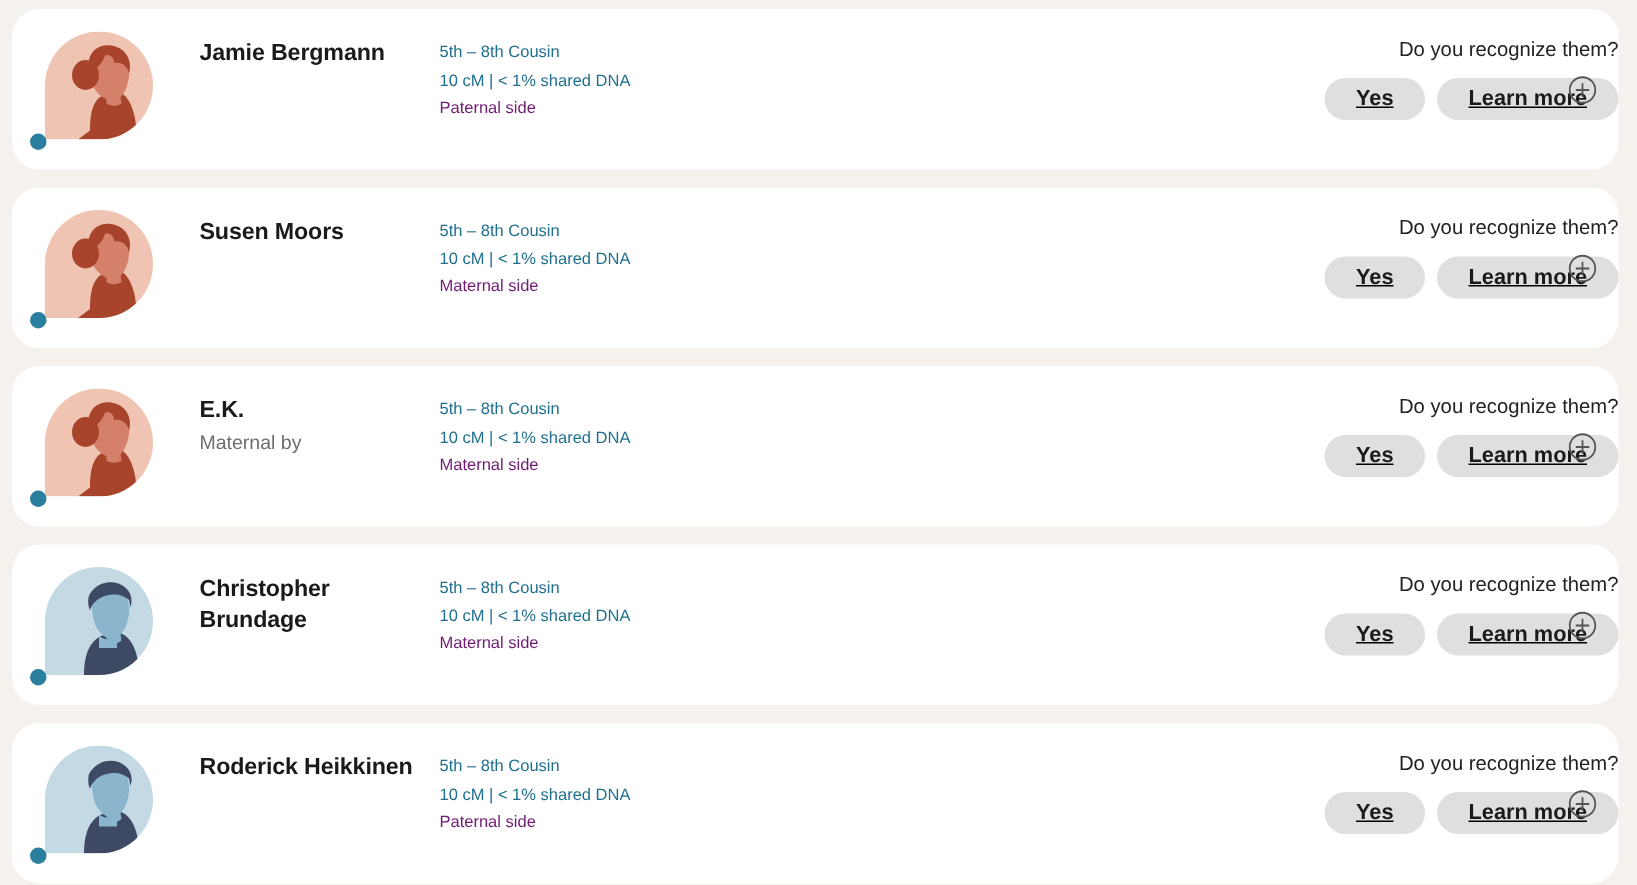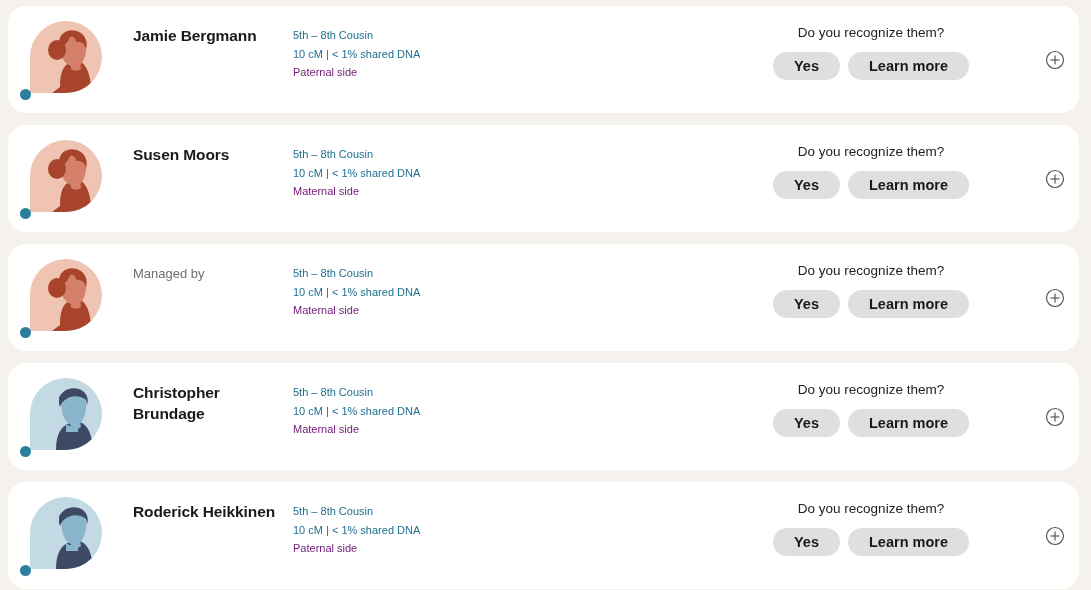--- a/index.html
+++ b/index.html
@@ -97,34 +97,35 @@
     white-space: nowrap;
   }
   .rel-line.link { color: #1f6f8f; }
   .rel-line.side { color: #701a75; }
 
   
   .action-col {
     flex: 1 1 auto;
     display: flex;
     flex-direction: column;
-    align-items: center;
+    align-items: flex-end;
     align-self: flex-start;
     padding-top: 18px;
     padding-left: 10px;
   }
   .recognize-label {
     font-size: 13.5px;
     color: #222222;
     line-height: 18px;
     margin-bottom: 10px;
   }
   .btn-row {
     display: flex;
     align-items: center;
+    text-decoration: underline;
   }
   .pill-btn {
     background: #e0dfdd;
     border: none;
     border-radius: 20px;
     color: #1a1a1a;
     font-family: "Liberation Sans", sans-serif;
     font-size: 14.5px;
     font-weight: bold;
     height: 28px;
@@ -232,21 +233,22 @@
             <path d="M30 66 C30 50 34 44 40 42 L48 40 C54 41 58 48 60 58 L62 72 L22 72 Z" fill="#a8442c"></path>
             <path d="M30 28 C30 16 38 10 46 12 C54 14 57 22 56 30 C55 38 52 44 47 46 L44 46 C38 45 33 40 31 34 Z" fill="#d4806a"></path>
             <path d="M29 22 C29 12 38 7 47 10 C56 13 58 22 56 28 C55 23 51 20 46 21 C46 17 43 15 40 16 C38 22 34 25 30 27 Z" fill="#a8442c"></path>
             <ellipse cx="27" cy="29" rx="9" ry="10" fill="#a8442c"></ellipse>
             <path d="M41 41 L41 48 C44 50 48 50 51 48 L50 41 Z" fill="#d4806a"></path>
           </svg>
         </div>
         <span class="status-dot" style="background: rgb(43, 127, 158);"></span>
       </div>
       <div class="name-col">
-        <div class="managed-by">Managed by</div>
+        <div class="person-name">E.K.</div>
+        <div class="managed-by">Maternal by</div>
       </div>
       <div class="rel-col">
         <div class="rel-line link" style="color: rgb(31, 111, 143);">5th – 8th Cousin</div>
         <div class="rel-line link" style="color: rgb(31, 111, 143);">10 cM | &lt; 1% shared DNA</div>
         <div class="rel-line side">Maternal side</div>
       </div>
       <div class="action-col">
         <div class="recognize-label">Do you recognize them?</div>
         <div class="btn-row">
           <button class="pill-btn" style="background: rgb(224, 223, 221);">Yes</button>

